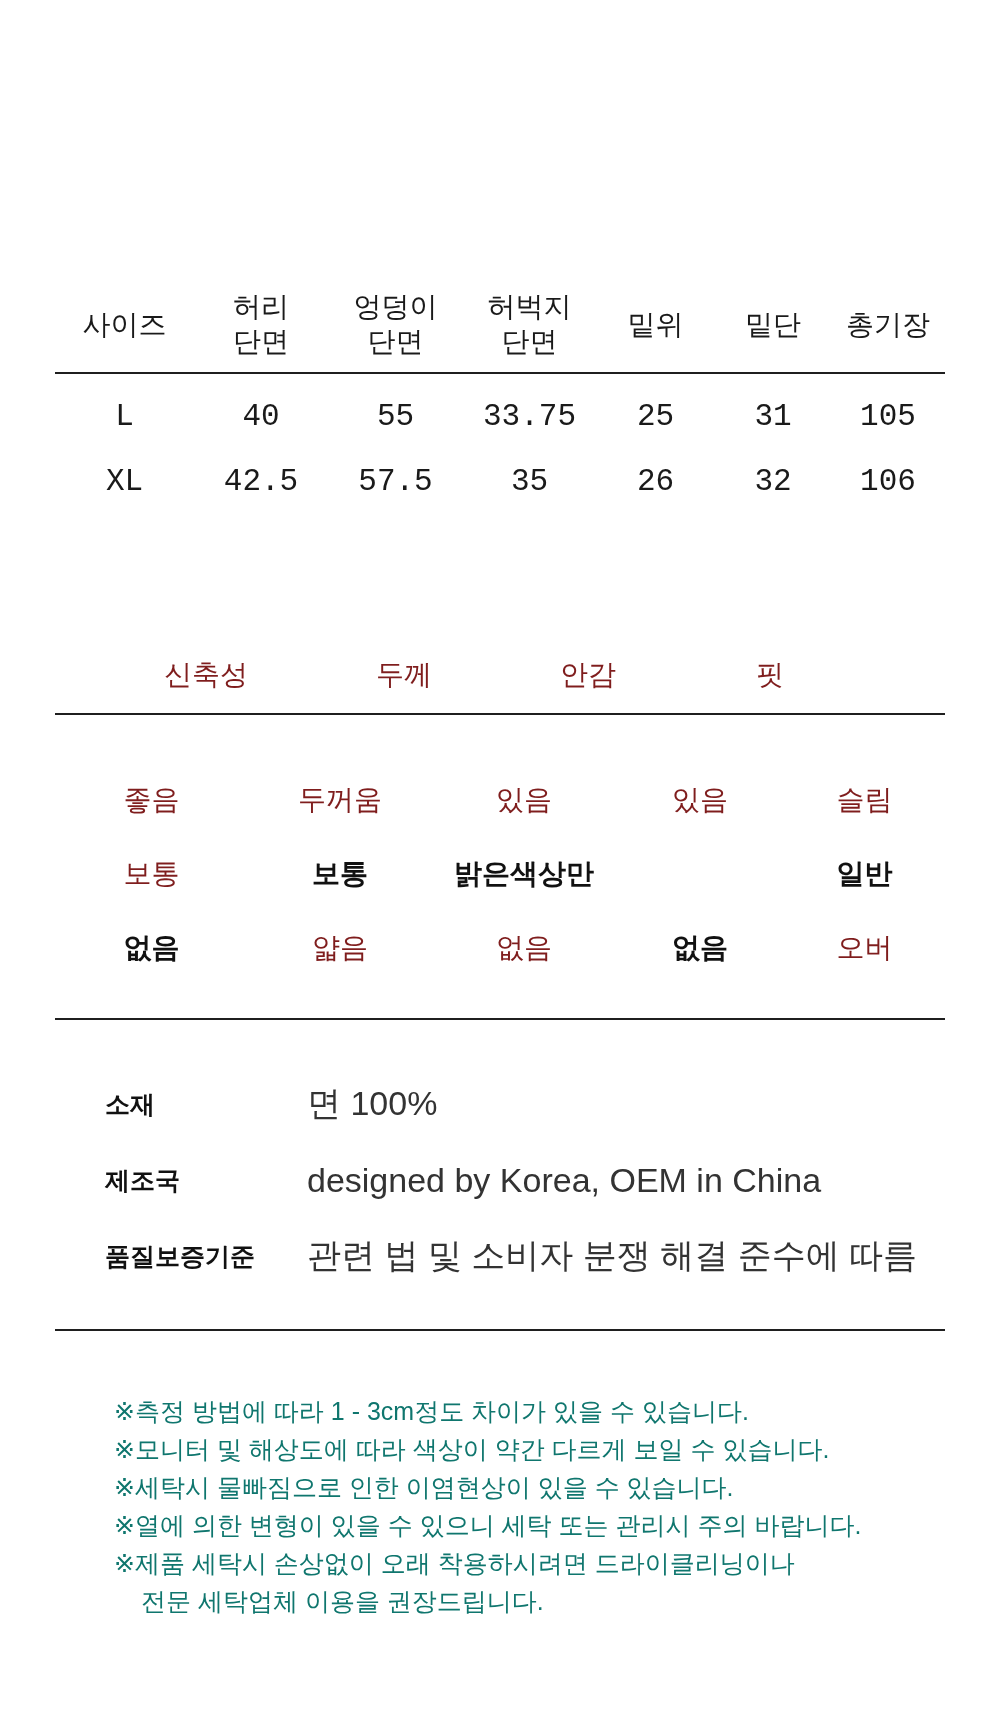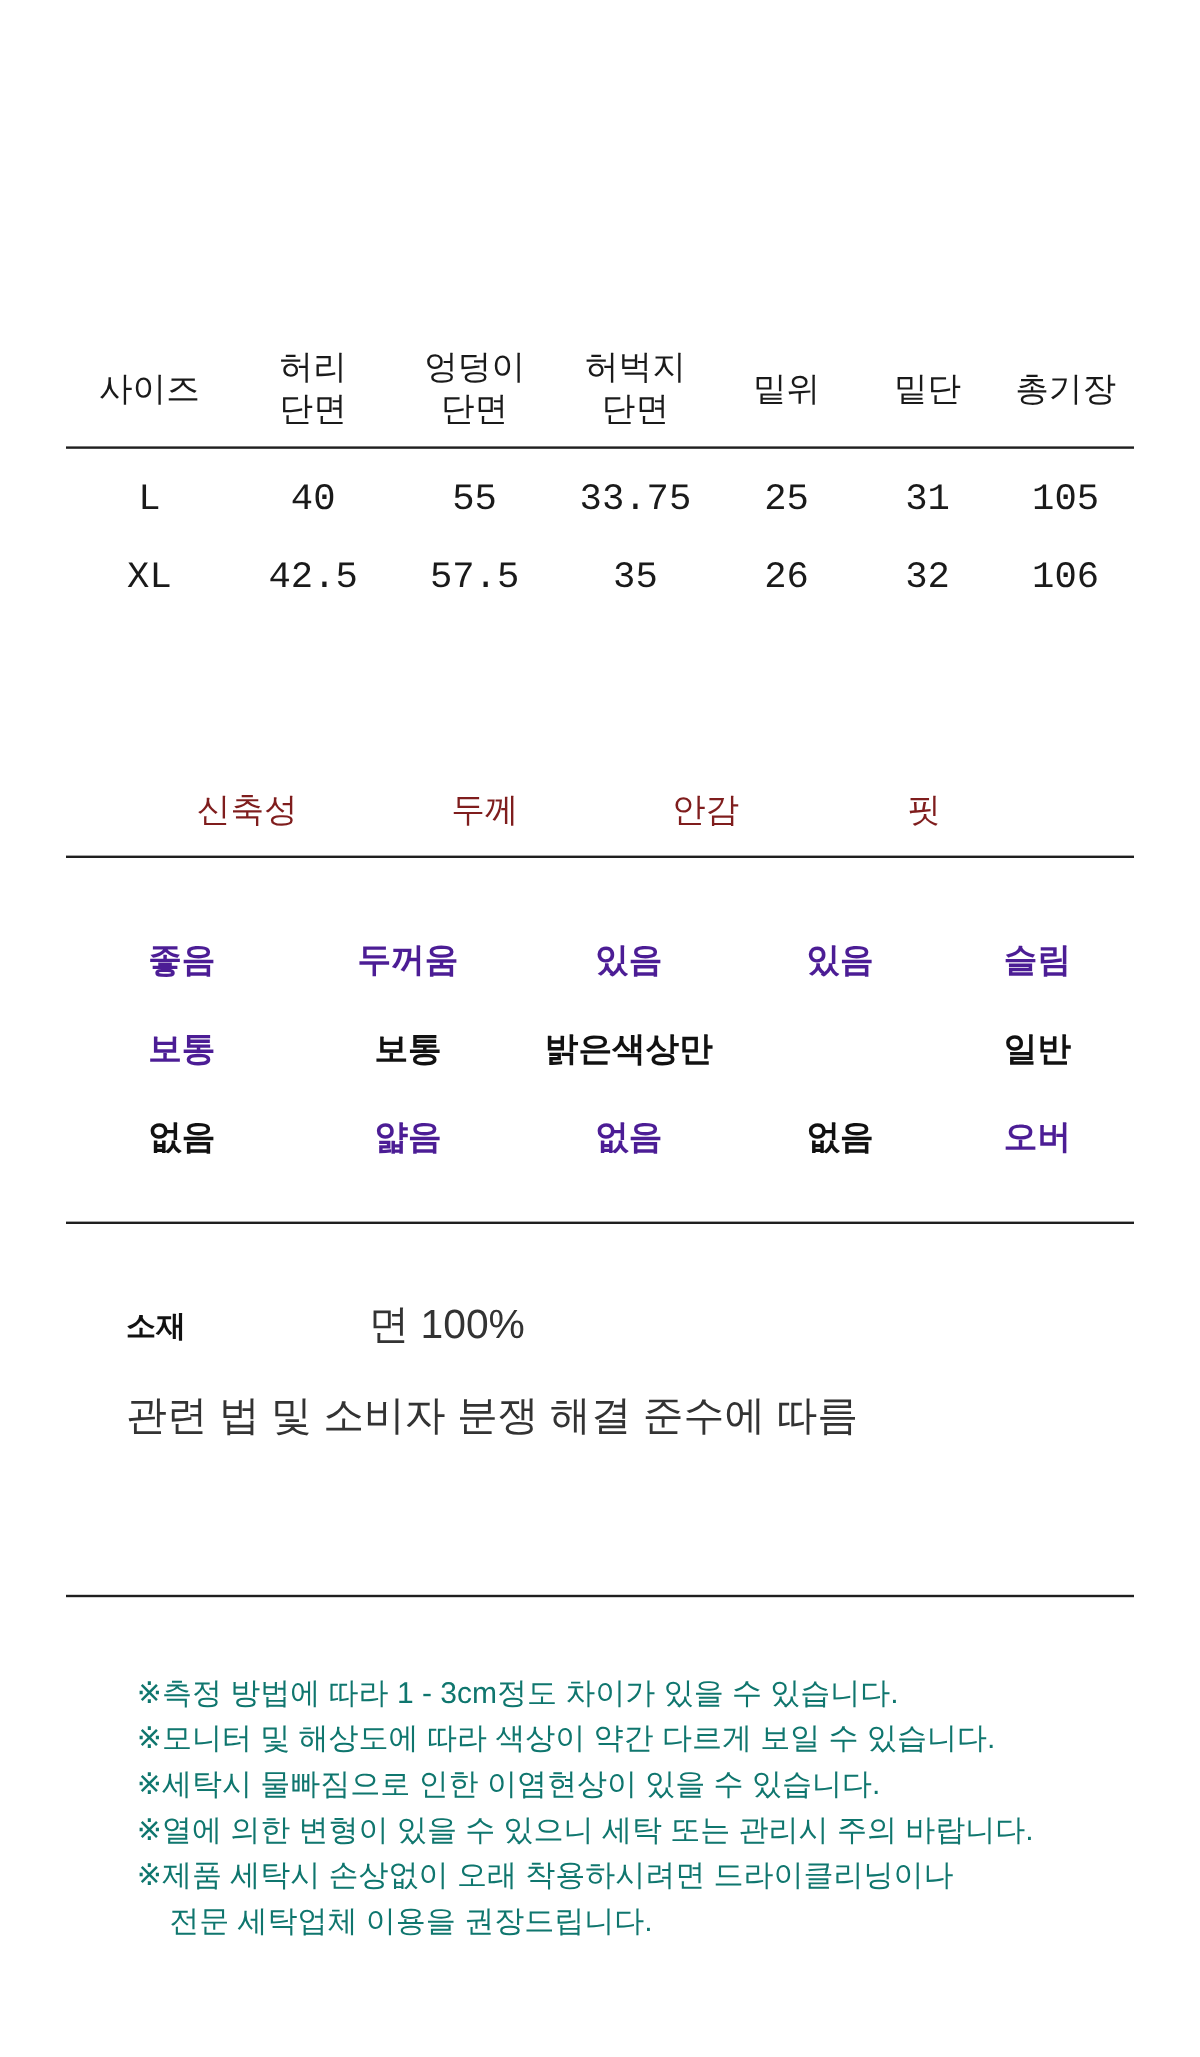--- a/index.html
+++ b/index.html
@@ -16,21 +16,21 @@
   .st-row { height:65px; align-items:center; }
   .st-cell { text-align:center; font-size:31px; color:#1a1a1a; }
 
   
   .attrs { top:655px; }
   .attr-grid { display:grid; grid-template-columns:193px 184px 184px 168px 161px; }
   .attr-header { height:40px; align-items:center; padding-bottom:18px; border-bottom:2px solid #1f1f1f; }
   .attr-h { text-align:right; font-size:28px; color:#7f1d1d; }
   .attr-body { padding-top:48px; padding-bottom:33px; border-bottom:2px solid #1f1f1f; }
   .attr-row { height:74px; align-items:center; }
-  .opt { text-align:center; font-size:28px; color:#4c1d95; font-weight:700; }
+  .opt { text-align:center; font-size:28px; color:#7f1d1d; font-weight:400; }
   .opt.selected { color:#111111; font-weight:700; }
 
   
   .info { top:1085px; height:246px; border-bottom:2px solid #1f1f1f; box-sizing:border-box; }
   .info-row { display:flex; height:38px; align-items:center; margin-bottom:38px; padding-left:50px; }
   .info-label { width:202px; flex:0 0 202px; font-size:25px; font-weight:700; color:#111111; }
   .info-value { font-size:34px; font-weight:400; color:#333333; }
 
   
   .notices { top:1392px; padding-left:45px; box-sizing:border-box; }
@@ -126,20 +126,25 @@
       </div>
     </div>
   </div>
 
   <div class="section info">
     <div class="info-row">
       <div class="info-label">소재</div>
       <div class="info-value">면 100%</div>
     </div>
     <div class="info-row">
+      <div class="info-label">제조국</div>
+      <div class="info-value">designed by Korea, OEM in China</div>
+    </div>
+    <div class="info-row">
+      <div class="info-label">품질보증기준</div>
       <div class="info-value">관련 법 및 소비자 분쟁 해결 준수에 따름</div>
     </div>
   </div>
 
   <div class="section notices">
     <div class="notice">※측정 방법에 따라 1 - 3cm정도 차이가 있을 수 있습니다.</div>
     <div class="notice">※모니터 및 해상도에 따라 색상이 약간 다르게 보일 수 있습니다.</div>
     <div class="notice">※세탁시 물빠짐으로 인한 이염현상이 있을 수 있습니다.</div>
     <div class="notice">※열에 의한 변형이 있을 수 있으니 세탁 또는 관리시 주의 바랍니다.</div>
     <div class="notice">※제품 세탁시 손상없이 오래 착용하시려면 드라이클리닝이나</div>

